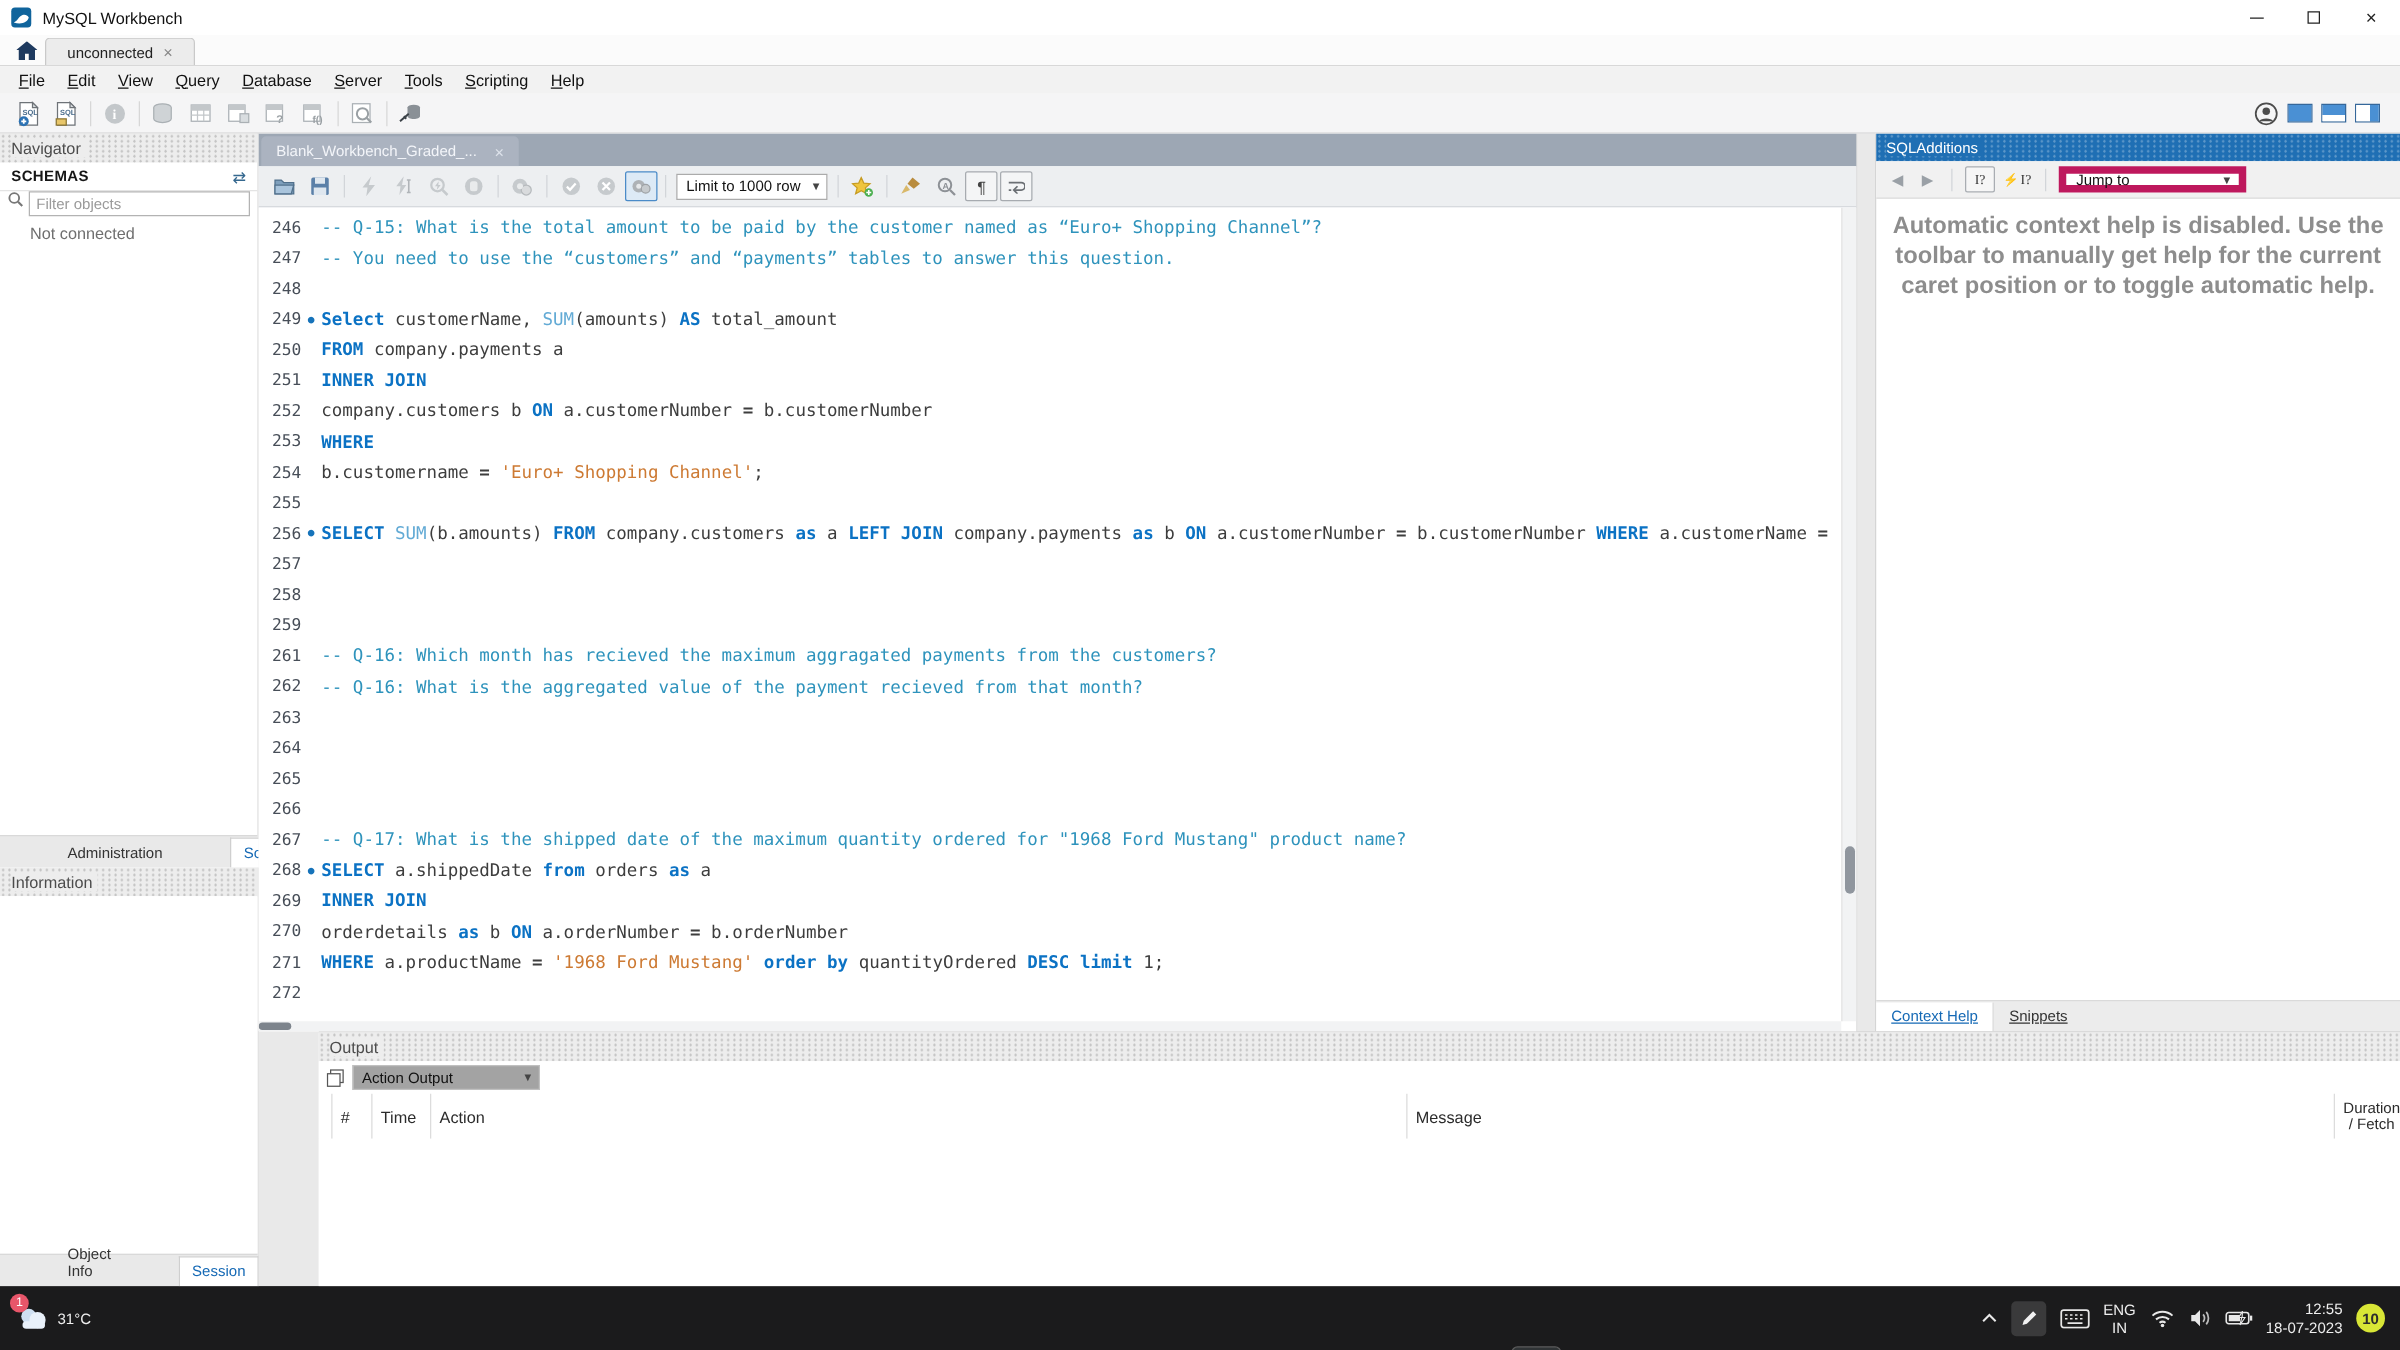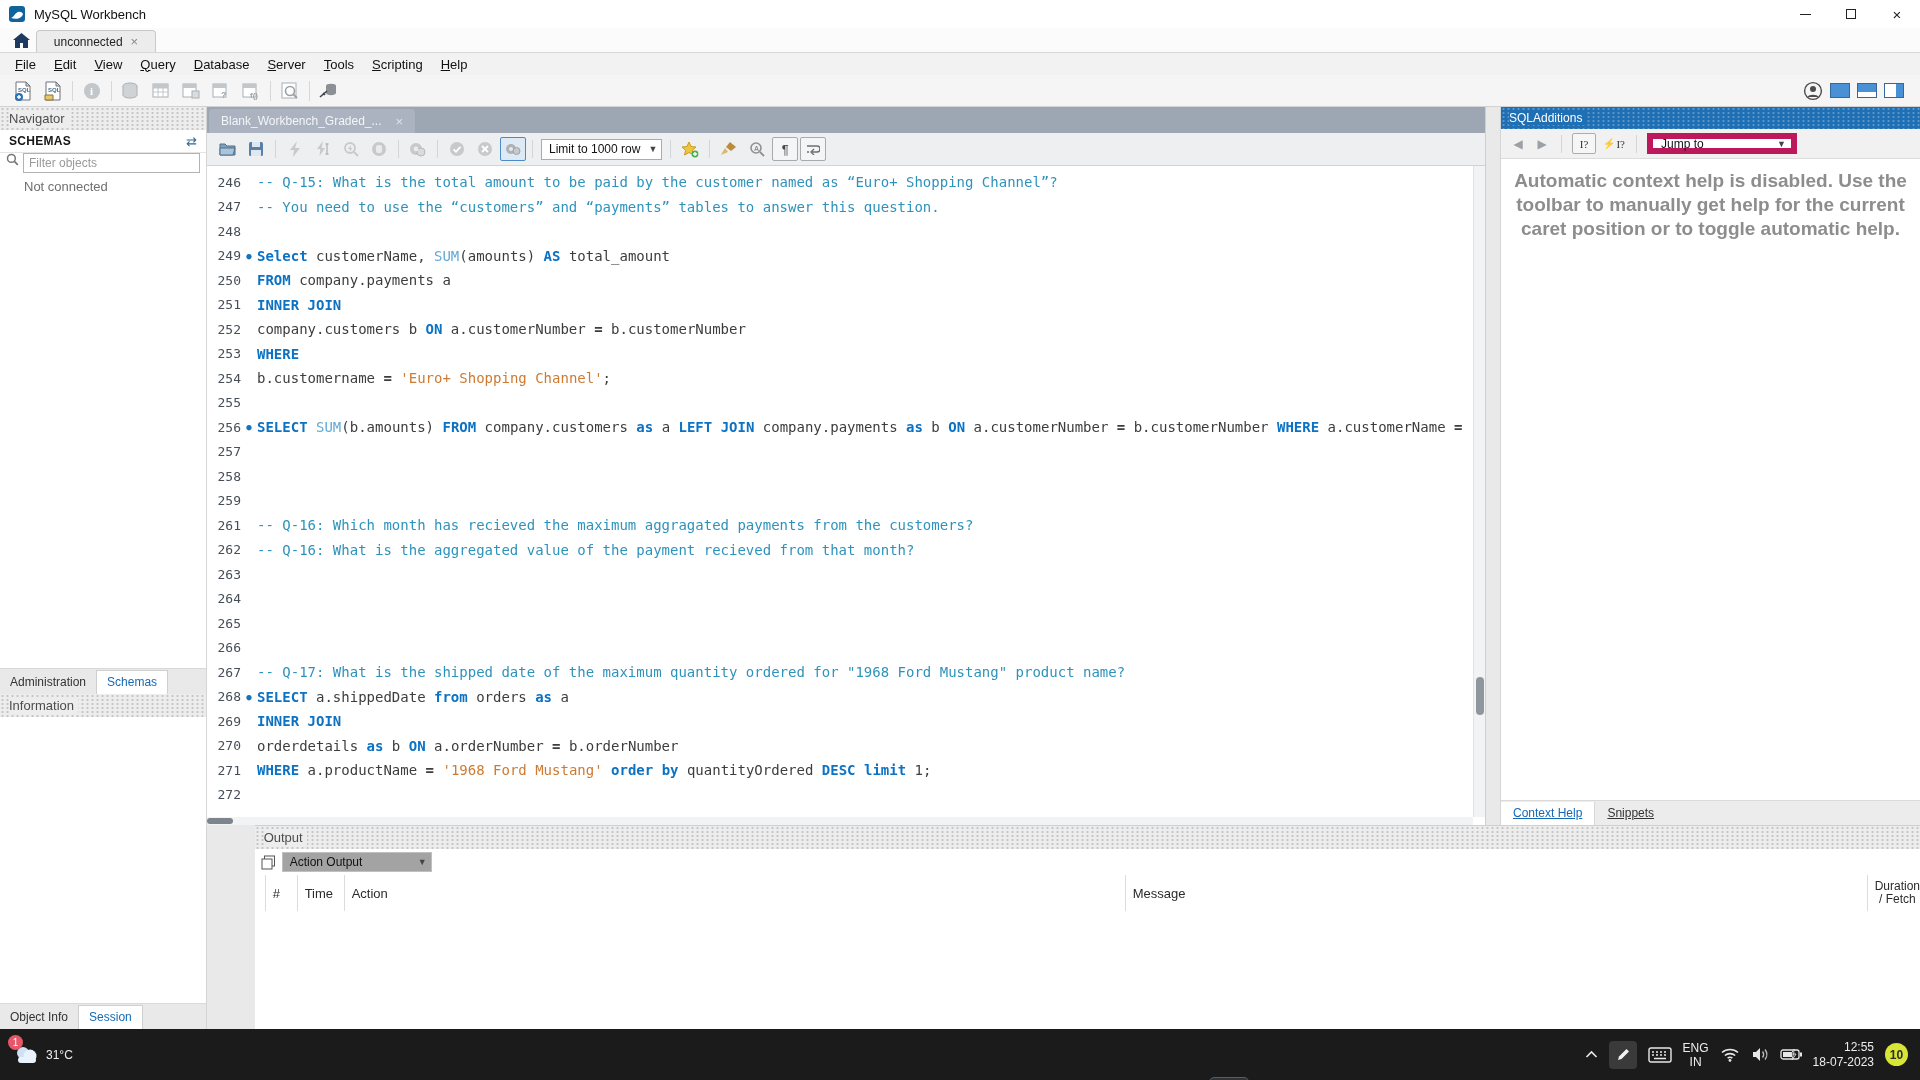--- a/index.html
+++ b/index.html
@@ -44,21 +44,21 @@
   .schemas-row { height:23px; display:flex; align-items:center; padding:0 9px; border-bottom:1px solid #e4e4e4; }
   .schemas-row b { font-size:12px; letter-spacing:.3px; color:#161616; flex:1; }
   .refresh-ic { color:#35688f; font-size:13px; }
   .filter-row { height:26px; display:flex; align-items:flex-start; gap:4px; padding:0 6px; }
   .filter-row input { flex:1; height:20px; border:1px solid #b3b3b3; font-size:12px; padding:0 5px; color:#333;
                       font-family:"Liberation Sans",sans-serif; }
   .filter-row input::placeholder { color:#9a9a9a; }
   .nc-status { height:20px; font-size:13px; color:#6f6f6f; padding-left:24px; }
   .side-spacer1 { flex:469; } .side-spacer2 { flex:286; }
   .side-tabs { height:26px; background:#e9e9e9; display:flex; align-items:flex-end; font-size:12px; border-top:1px solid #d9d9d9;}
-  .side-tab { padding:4px 10px 5px; color:#333; }
+  .side-tab { padding:4px 10px 5px; color:#333;margin-left:44px; }
   .side-tab.active { background:#fff; color:#1569b5; border:1px solid #cfcfcf; border-bottom:none; }
 
   .main-col { flex:1; display:flex; flex-direction:column; min-width:0; background:#e9e9e9;align-items:flex-end; }
   .top-row { height:718px; display:flex; min-width:0; }
 
   
   .editor-col { width:1279px; display:flex; flex-direction:column; border-right:1px solid #cfcfcf; background:#fff; }
   .editor-tabbar { height:26px; background:#9da7b4; display:flex; align-items:flex-end; padding-left:2px; }
   .editor-tab { height:24px; background:#abb3c0; border-radius:4px 4px 0 0; display:flex; align-items:center; gap:14px;
                 padding:0 12px; font-size:12px; color:#f3f5f9; }

